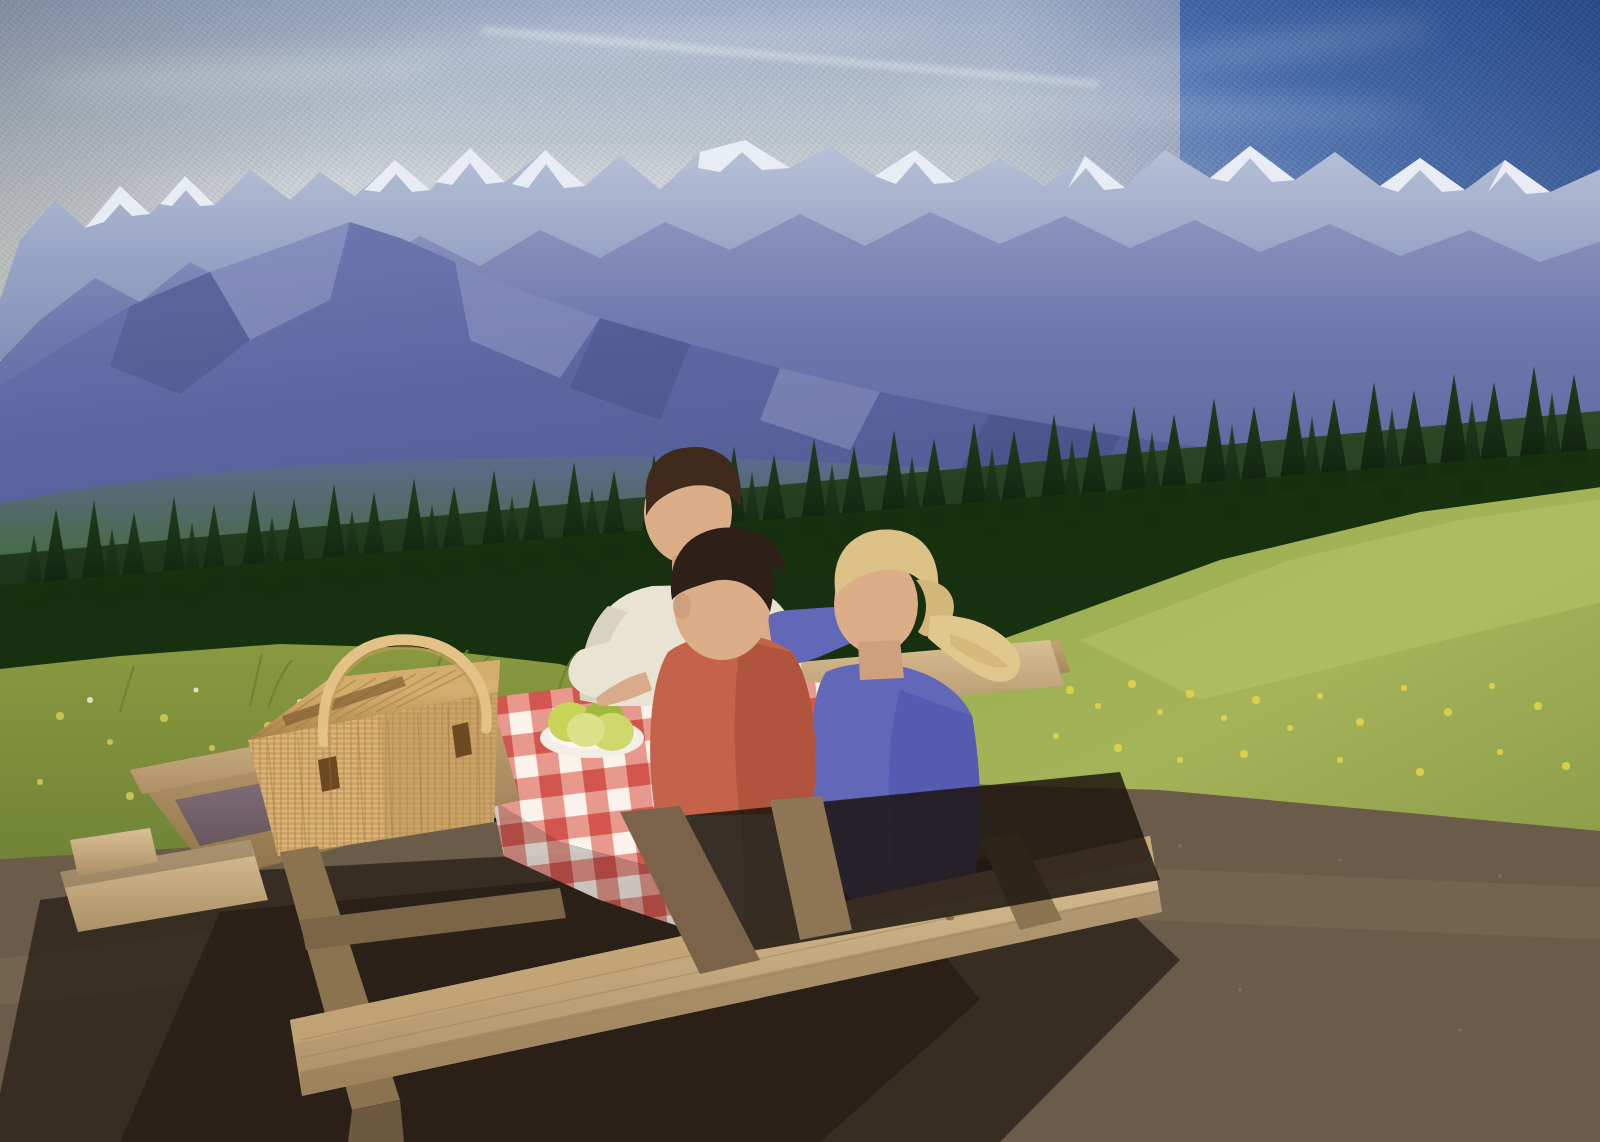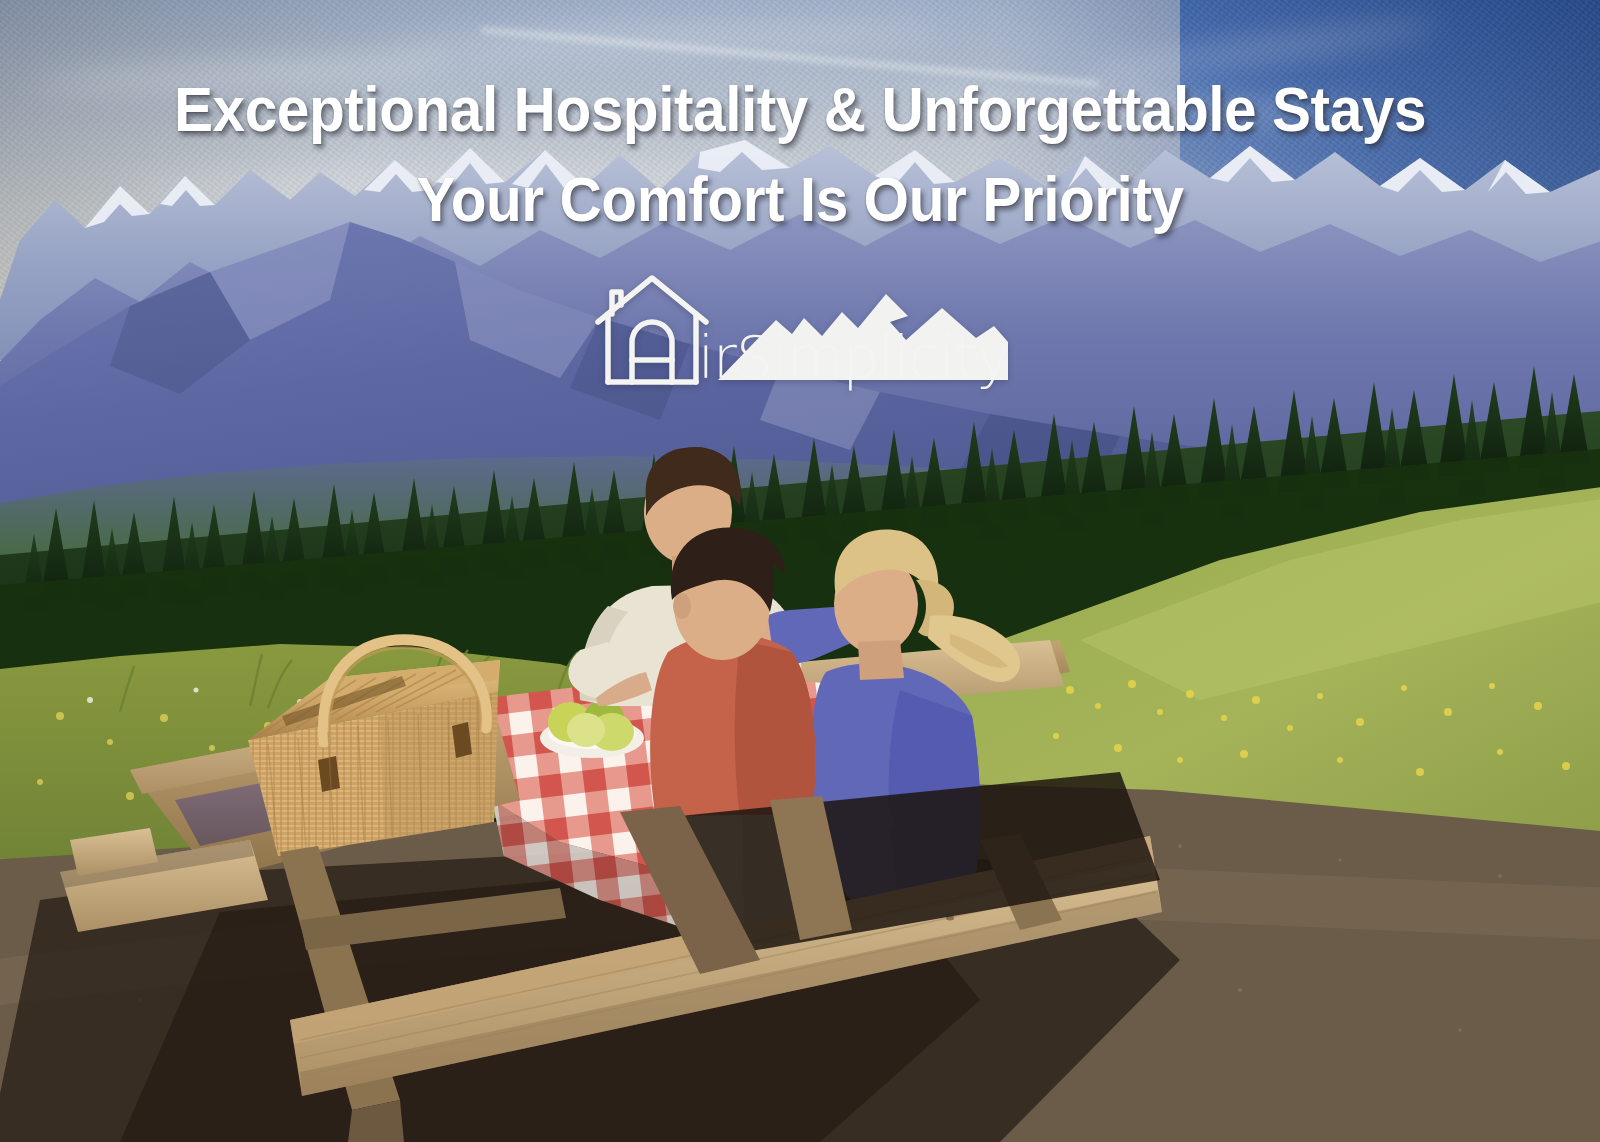--- a/index.html
+++ b/index.html
@@ -528,49 +528,15 @@
       <path fill="#8e7553" d="M770,800 L822,796 L852,930 L800,940 Z"></path>
 
       <path fill="url(#gWoodLight)" d="M70,840 L150,828 L158,862 L78,876 Z"></path>
     </g>
   </svg>
 
   <div class="warm-wash"></div>
   <div class="grain"></div>
   <div class="vignette"></div>
 
-  <div class="headline-block">
-    <div class="headline headline-1">Exceptional Hospitality &amp; Unforgettable Stays</div>
-    <div class="headline headline-2">Your Comfort Is Our Priority</div>
-  </div>
-
-  <div class="logo-wrap">
-    <svg class="logo-svg" width="420" height="128" viewBox="0 0 420 128">
-
-      <g fill="#f2f2f0">
-        <path d="M128,112
-                 L186,52 L202,66 L214,50 L232,68 L252,44 L268,60
-                 L296,26 L318,48 L300,54 L316,72 L352,40
-                 L386,70 L404,58 L418,74 L418,112 Z"></path>
-      </g>
-
-      <g fill="none" stroke="#f4f4f2" stroke-width="5.5" stroke-linejoin="round" stroke-linecap="round">
-
-        <path d="M22,46 L22,24 L31,24 L31,37"></path>
-
-        <path d="M8,54 L62,10 L116,54"></path>
-
-        <path d="M18,46 L18,114"></path>
-
-        <path d="M106,46 L106,114"></path>
-
-        <path d="M18,114 L106,114"></path>
-
-        <path d="M42,114 L42,74 A20,20 0 0,1 82,74 L82,114"></path>
-
-        <path d="M42,92 L82,92"></path>
-      </g>
-
-      <text x="108" y="110" font-family="'DejaVu Sans', sans-serif" font-size="58" font-weight="300" letter-spacing="-1" fill="#f4f4f2">irSimplicity</text>
-    </svg>
-  </div>
+
 
 </div>
 
 </body></html>

